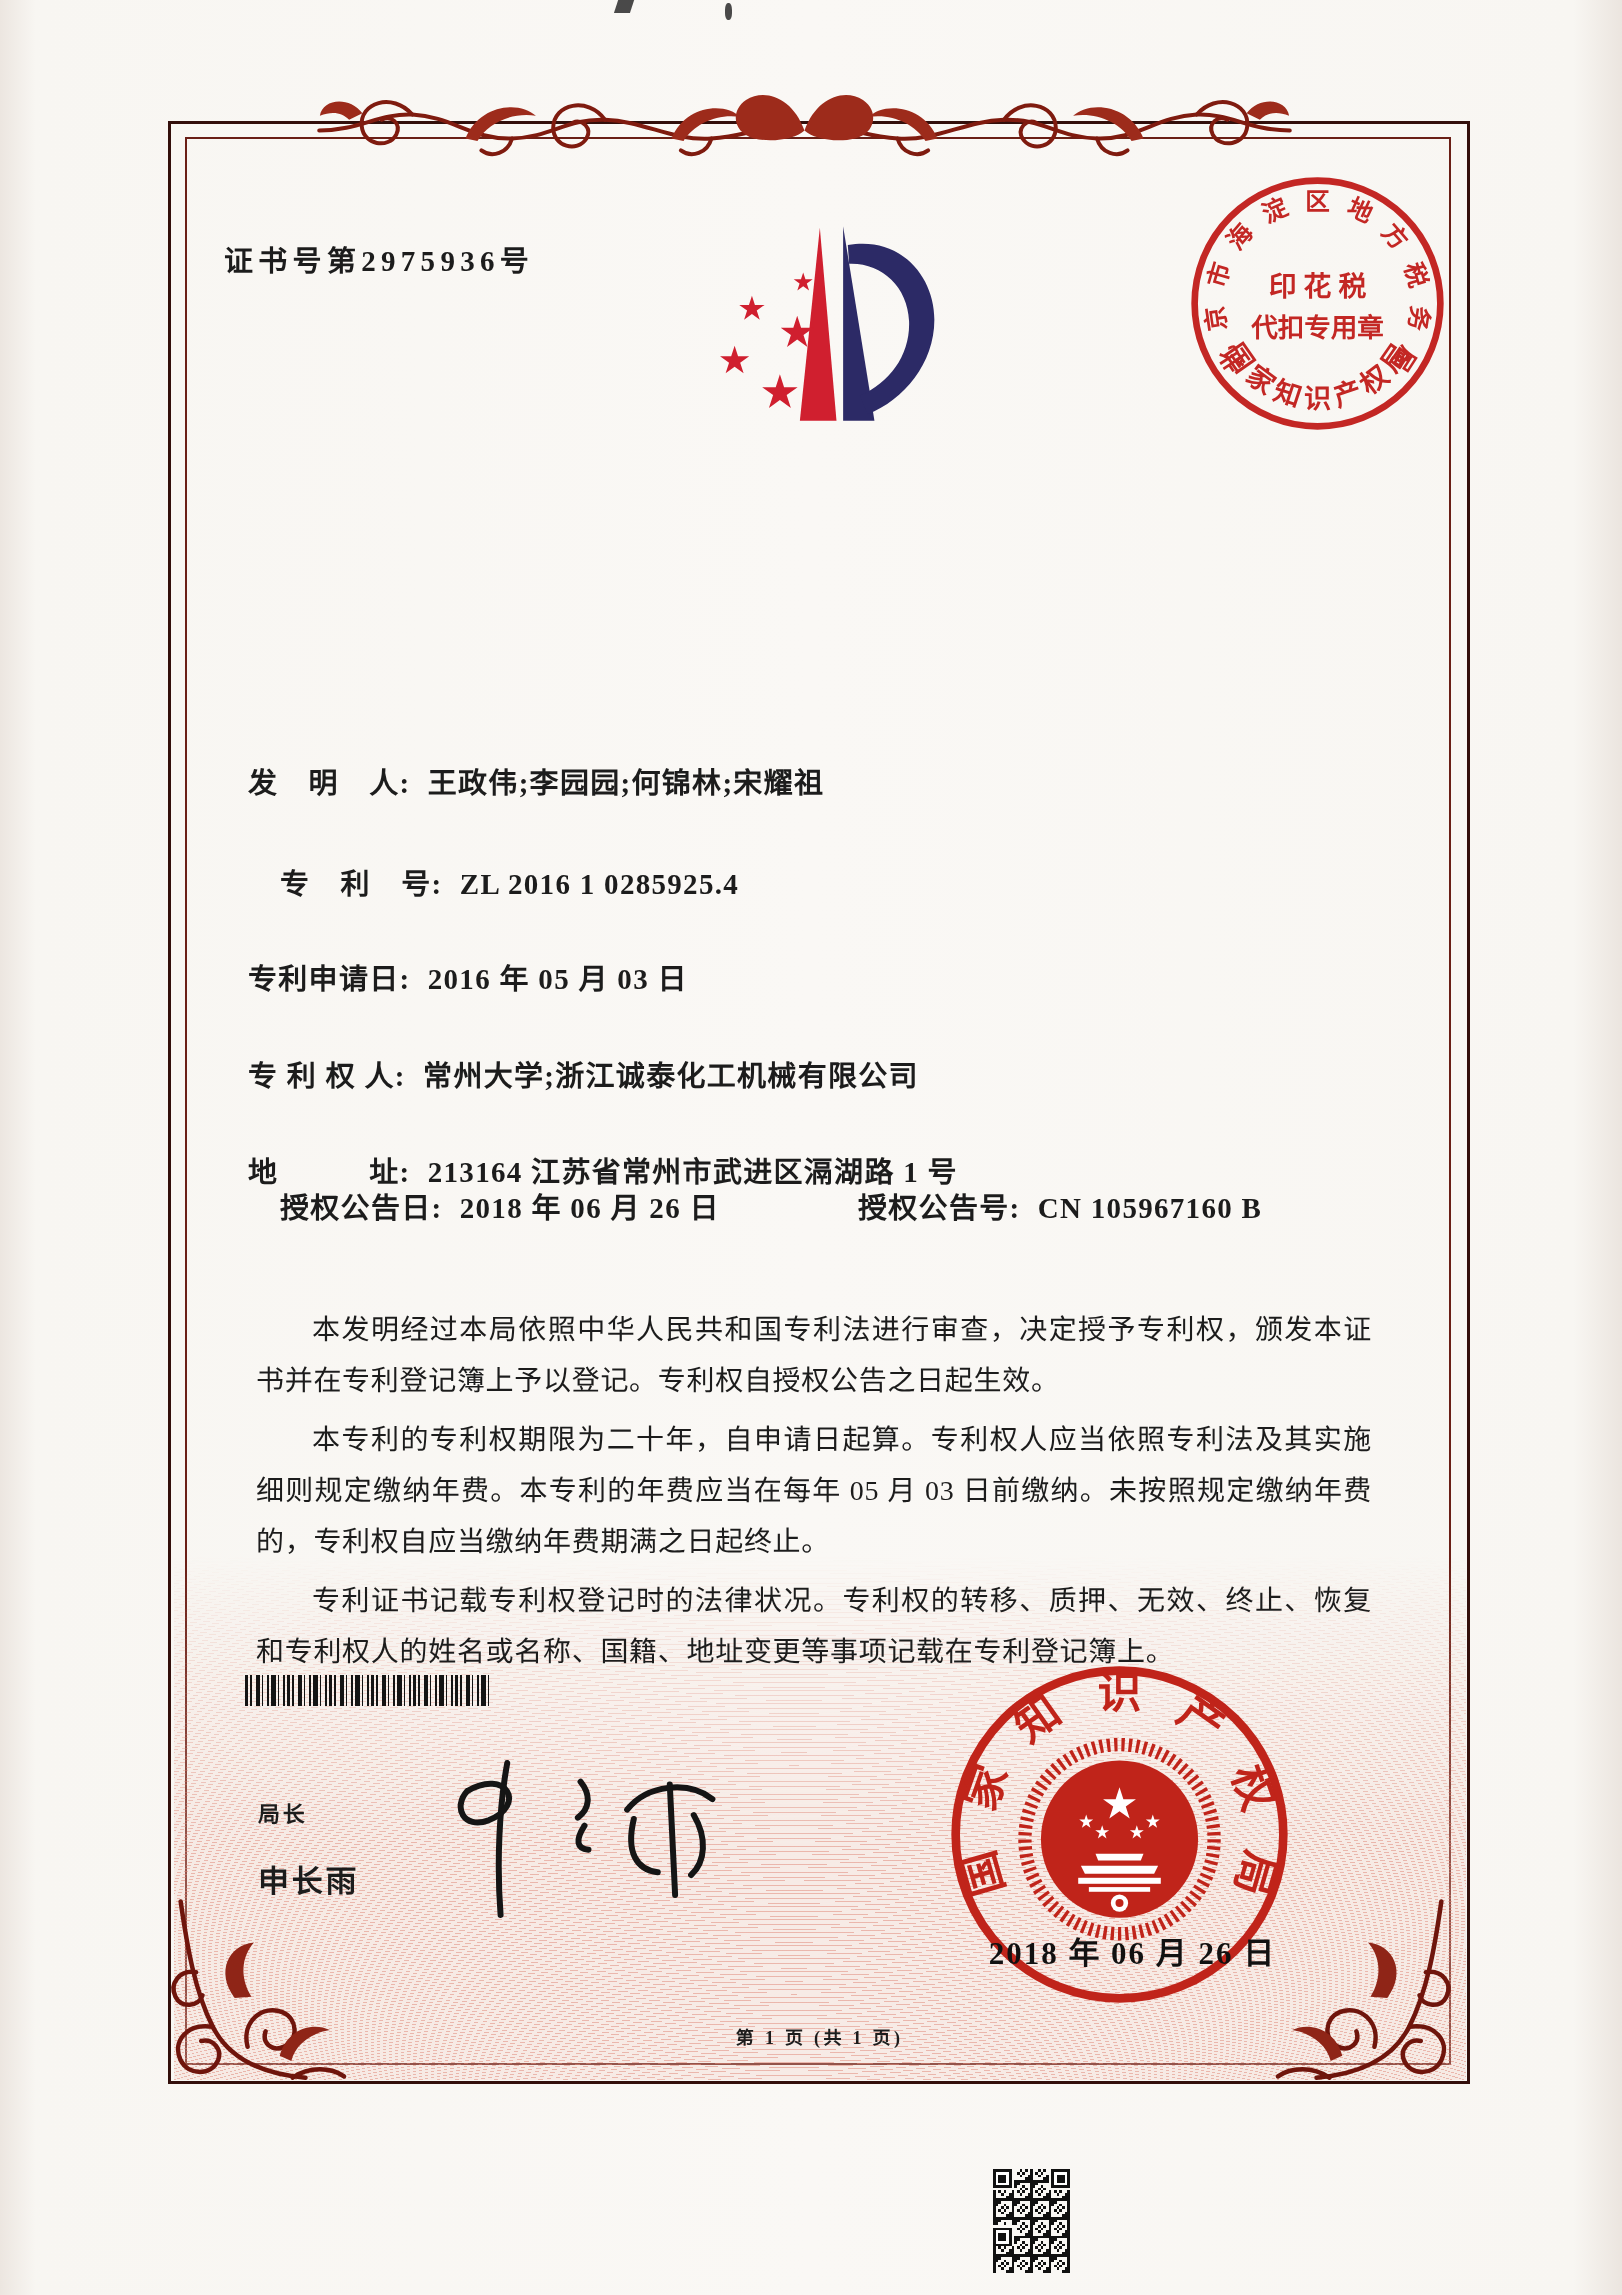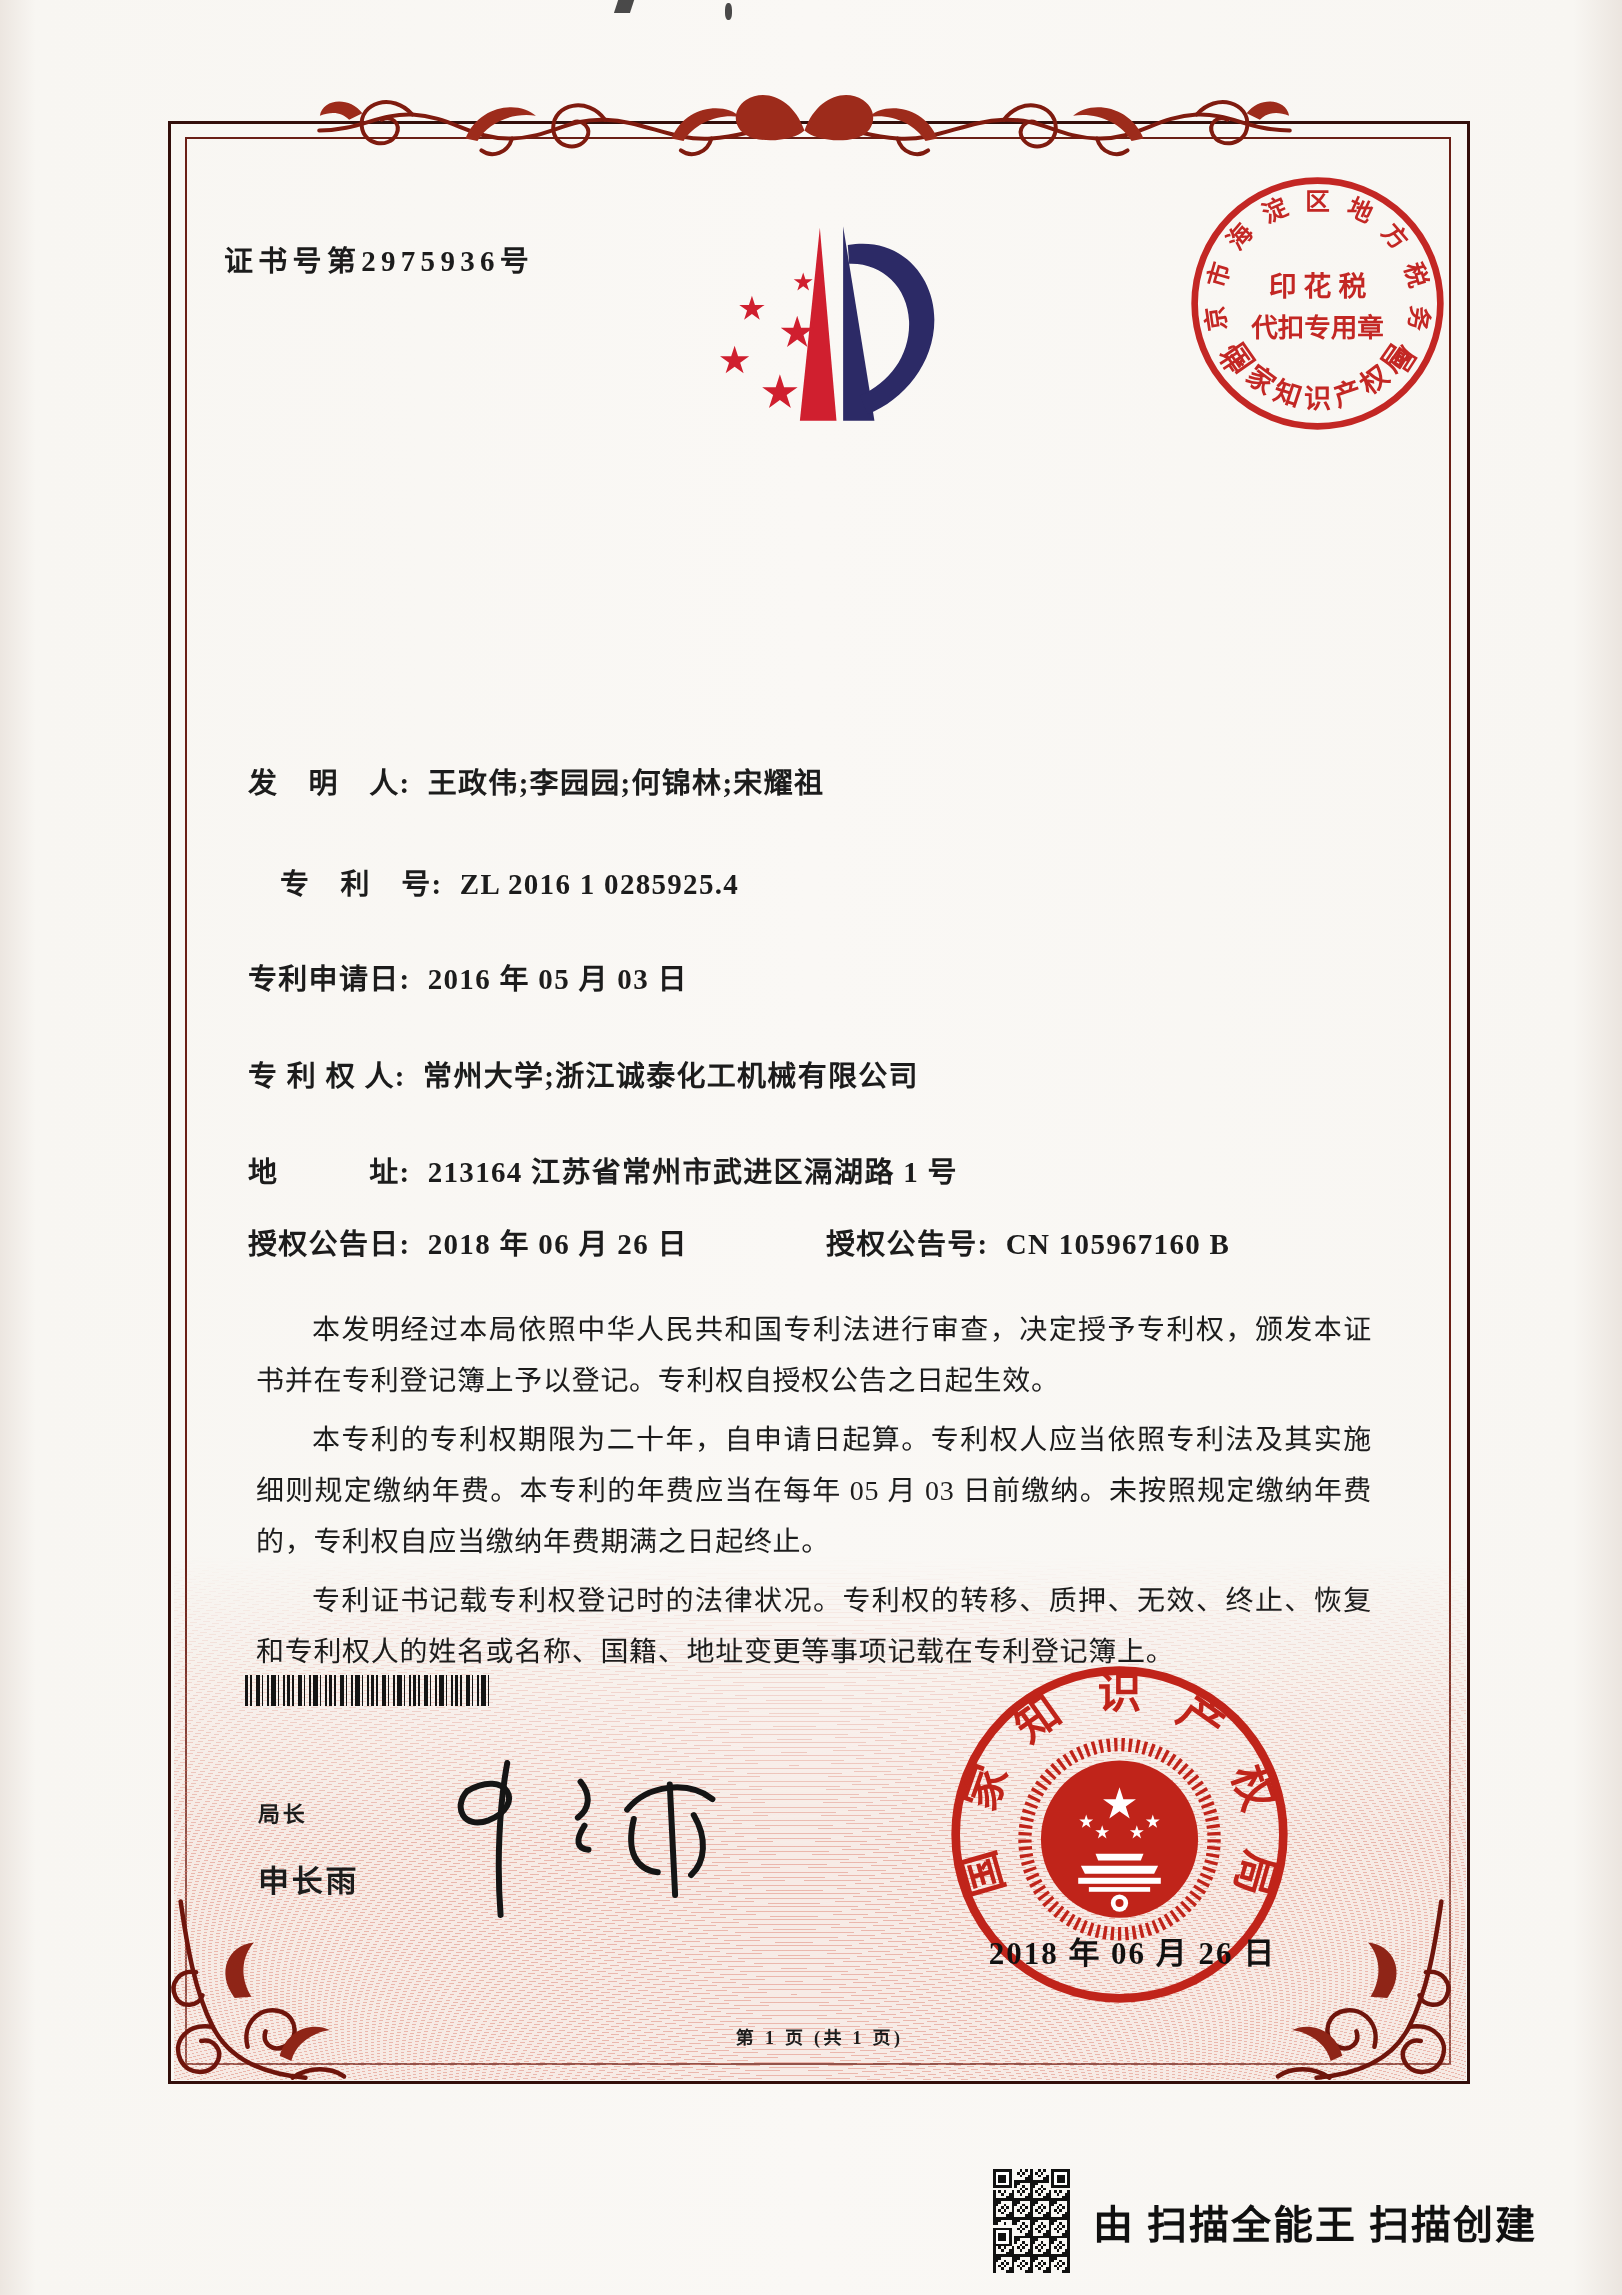--- a/index.html
+++ b/index.html
@@ -24,21 +24,21 @@
   }
   
   .cert-no{left:224px;top:237px;font-size:29px;font-weight:600;letter-spacing:5.3px;}
   .title{left:287px;top:455px;width:1065px;text-align:center;
          font-size:60px;font-weight:700;letter-spacing:36px;text-indent:36px;color:#141414;}
   .field-row{left:248px;width:1171px;font-size:29px;font-weight:600;white-space:nowrap;}
   .flabel{letter-spacing:1.3px;}
   .fvalue{margin-left:17.3px;letter-spacing:1.3px;}
   .row-name{top:655px;} .row-inventor{top:759px;} .row-patno{top:860px;margin-left:32px;}
   .row-filing{top:955px;} .row-patentee{top:1052px;} .row-address{top:1148px;}
-  .grant-row{top:1220px;}
+  .grant-row{top:1184px;margin-left:32px;}
   .grant-no-group{position:absolute;left:578px;top:0;white-space:nowrap;}
   .body-text{left:248px;top:1296px;width:1132px;font-size:28px;line-height:51px;
              text-align:justify;letter-spacing:0.7px;}
   .body-text p{margin:8px;text-indent:56px;}
   .barcode{left:245px;top:1675px;width:248px;height:31px;
     background-image:repeating-linear-gradient(90deg,
       #141414 0 3.3px, transparent 3.3px 5.3px,
       #141414 5.3px 6.7px, transparent 6.7px 10.6px,
       #141414 10.6px 14.6px, transparent 14.6px 16.6px,
       #141414 16.6px 18px, transparent 18px 22px,
@@ -717,16 +717,15 @@
       <rect x="0" y="0" width="7" height="7" fill="#111"></rect>
       <rect x="1" y="1" width="5" height="5" fill="#fff"></rect>
       <rect x="2" y="2" width="3" height="3" fill="#111"></rect>
       <rect x="22" y="0" width="7" height="7" fill="#111"></rect>
       <rect x="23" y="1" width="5" height="5" fill="#fff"></rect>
       <rect x="24" y="2" width="3" height="3" fill="#111"></rect>
       <rect x="0" y="22" width="7" height="7" fill="#111"></rect>
       <rect x="1" y="23" width="5" height="5" fill="#fff"></rect>
       <rect x="2" y="24" width="3" height="3" fill="#111"></rect>
     </svg>
-  <div class="abs credit">由 扫描全能王 扫描创建</div>
 
 </div>
 
 
 </body></html>

